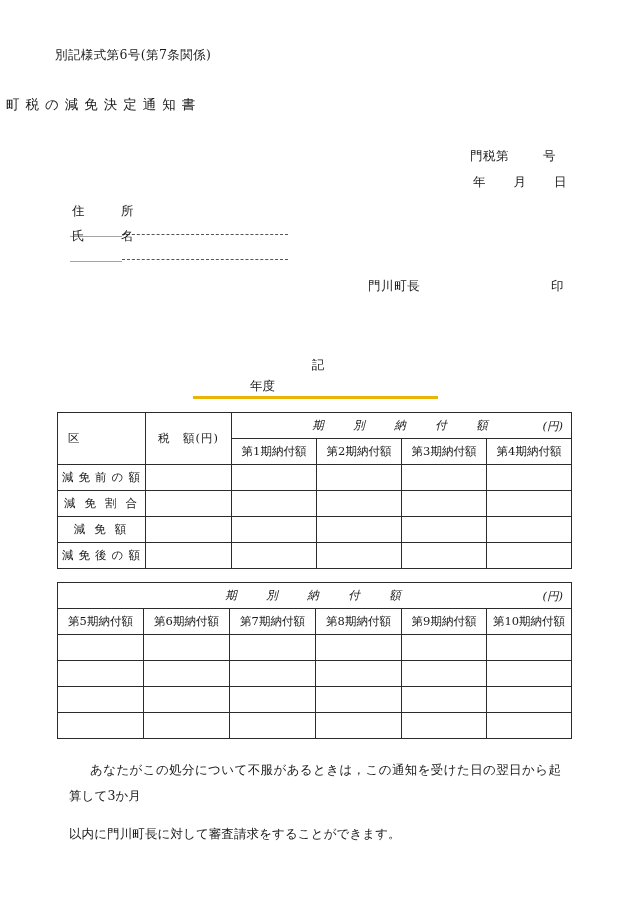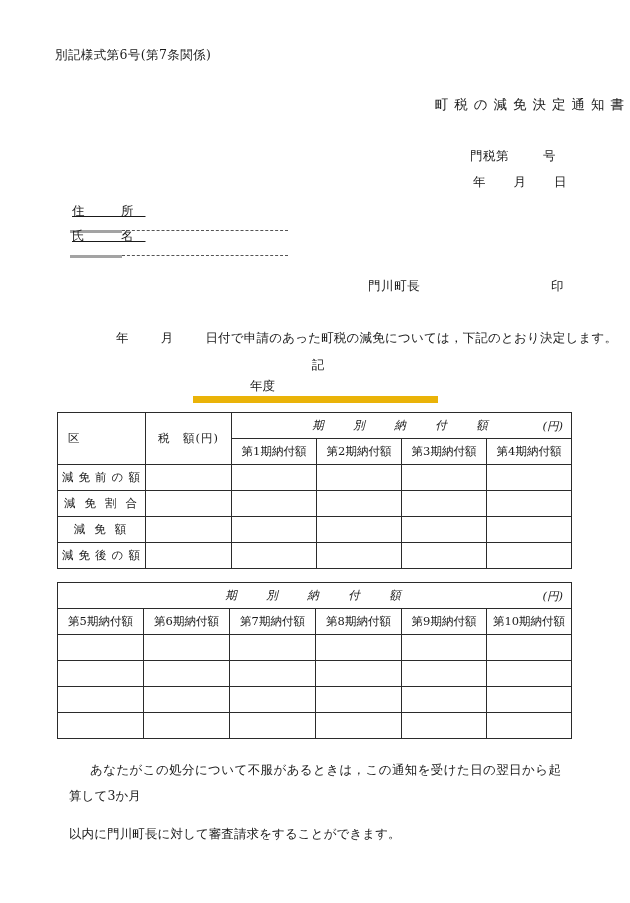--- a/index.html
+++ b/index.html
@@ -29,21 +29,21 @@
     top: 47px;
     font-size: 12.5px;
     letter-spacing: 0.4px;
     white-space: nowrap;
   }
   .doc-title {
     position: absolute;
     left: 0;
     right: 0;
     top: 96px;
-    text-align: right;
+    text-align: left;
     font-size: 13.5px;
     letter-spacing: 6px;
     padding-left: 6px;
     white-space: nowrap;
   }
 
   
   .doc-number {
     position: absolute;
     left: 470px;
@@ -75,25 +75,24 @@
     font-size: 12.5px;
     white-space: nowrap;
     display: flex;
     align-items: flex-end;
   }
   .field-row.addr { top: 203px; }
   .field-row.name { top: 228px; }
   .field-label {
     display: inline-block;
     width: 52px;
-    border-bottom: 3px solid #a3a3a3;
-    padding-bottom: 10px;
+    border-bottom: 1px solid #a3a3a3;
+    padding-bottom: 16px;
     letter-spacing: 12px;
     text-indent: 2px;
-    text-decoration: underline;
   }
   .field-dash {
     display: inline-block;
     width: 166px;
     height: 0;
     border-bottom: 1px dashed #555;
     margin-bottom: 2px;
   }
 
   
@@ -134,21 +133,21 @@
     font-size: 12.5px;
     padding-left: 6px;
   }
 
   
   .year-wrap {
     position: absolute;
     left: 193px;
     top: 378px;
     width: 245px;
-    border-bottom: 7px solid #eab308;
+    border-bottom: 3px solid #eab308;
     height: 18px;
   }
   .year-label {
     position: absolute;
     left: 57px;
     top: 0px;
     font-size: 12.5px;
     white-space: nowrap;
   }
 
@@ -251,23 +250,20 @@
   </div>
 
   <div class="field-row name">
     <span class="field-label">氏　名</span>
       <span class="field-dash"></span>
   </div>
 
   <div class="signer">門川町長</div>
   <div class="seal">印</div>
 
-  <div class="body-line">
-    <span>年</span><span class="gap"></span><span>月</span><span class="gap"></span><span>日付で申請のあった町税の減免については，下記のとおり決定します。</span>
-  </div>
 
   <div class="ki-mark">記</div>
 
   <div class="year-wrap">
     <span class="year-label">年度</span>
   </div>
 
   <table class="grid" id="table-one">
     <colgroup>
       <col style="width:88px">

